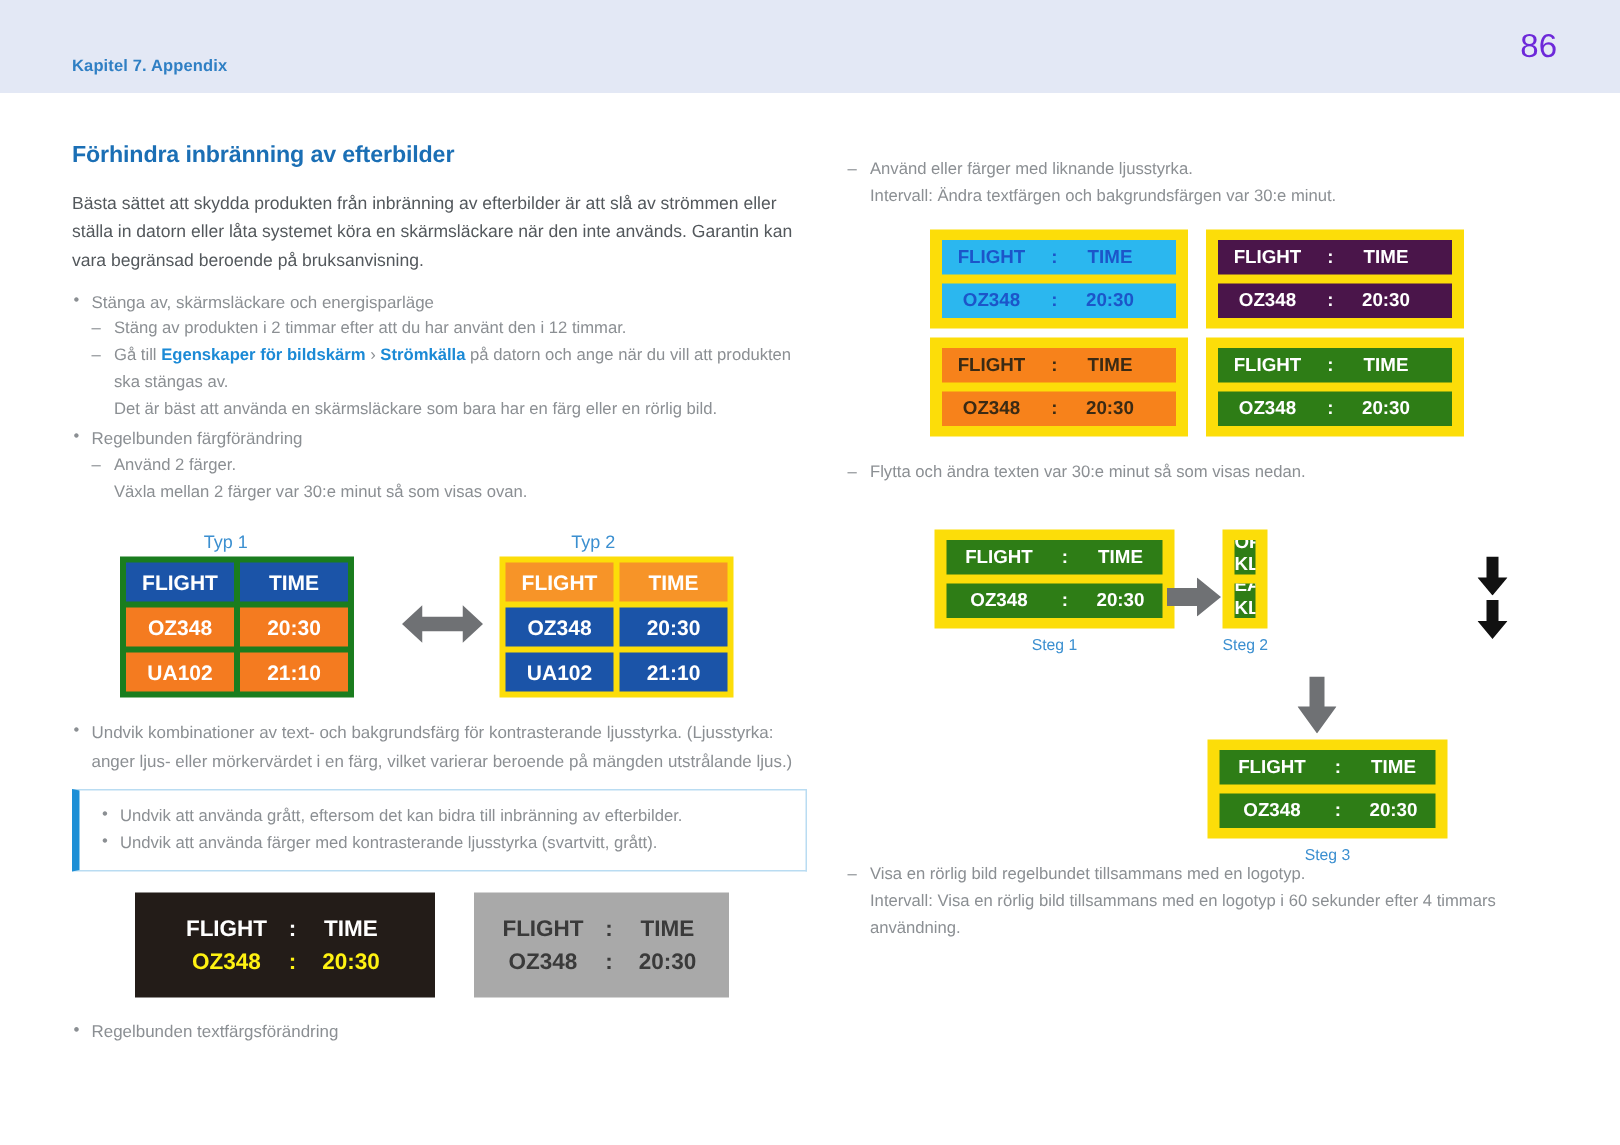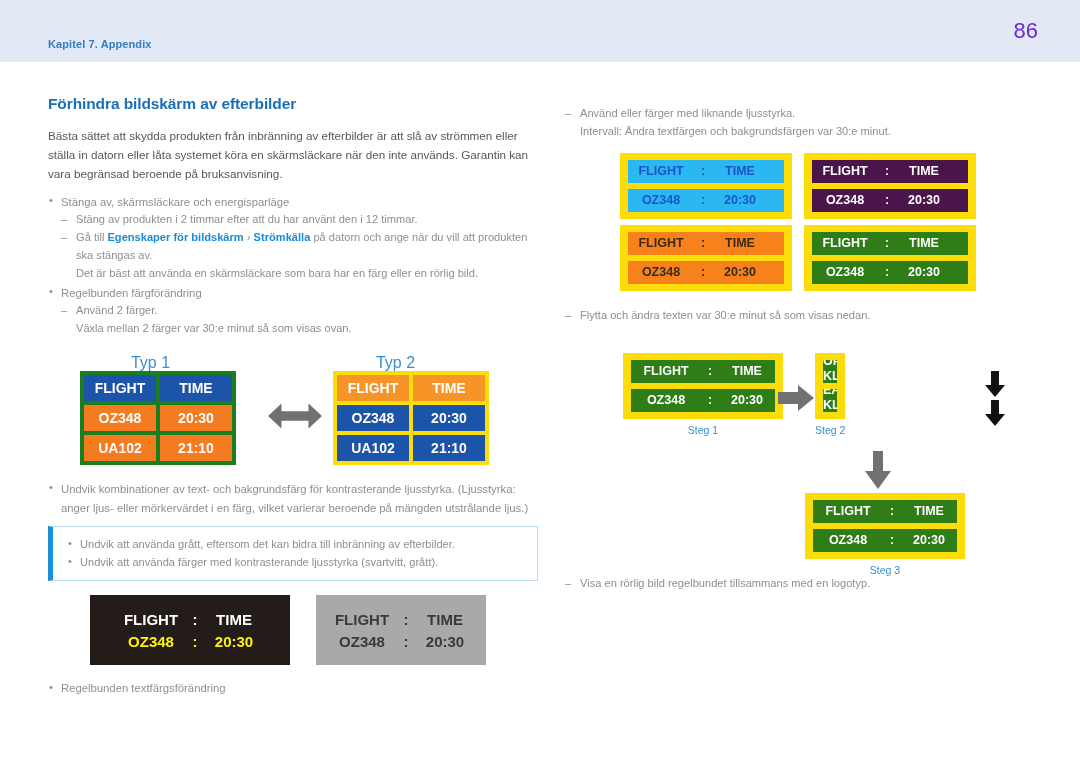--- a/index.html
+++ b/index.html
@@ -78,21 +78,21 @@
   }
   .note-box li::before {
     content:"•"; position:absolute; left:1px; top:-1px; color:#8b8f93;
   }
 
   
   .typ-figure {
     position:relative; margin:16px 0 2px 0; height:118px;
   }
   .typ-caption {
-    position:absolute; font-size:16px; color:#3b8fd0; text-align:center; width:115px;
+    position:absolute; font-size:12px; color:#3b8fd0; text-align:center; width:115px;
   }
   .typ-panel { position:absolute; padding:4px; }
   .typ-panel.green  { background:#1a7d1e; }
   .typ-panel.yellow { background:#fcdd09; }
   .typ-row { display:flex; gap:4px; margin-bottom:4px; }
   .typ-row:last-child { margin-bottom:0; }
   .typ-cell {
     width:72px; height:26px; line-height:26px; text-align:center;
     font-size:14px; font-weight:bold; font-family:"Liberation Sans", sans-serif;
   }
@@ -178,21 +178,21 @@
 </style>
 </head>
 <body>
 
 <div class="header-band"></div>
 <div class="chapter-label">Kapitel 7. Appendix</div>
 <div class="page-number">86</div>
 
 <div class="col-left">
 
-  <h1 class="page-title">Förhindra bildskärm av efterbilder</h1>
+  <h1 class="page-title">Förhindra inbränning av efterbilder</h1>
   <p class="intro">Bästa sättet att skydda produkten från inbränning av efterbilder är att slå av strömmen eller ställa in datorn eller låta systemet köra en skärmsläckare när den inte används. Garantin kan vara begränsad beroende på bruksanvisning.</p>
 
   <ul class="lvl1">
     <li>
       <span>Stänga av, skärmsläckare och energisparläge</span>
       <ul class="lvl2">
         <li>Stäng av produkten i 2 timmar efter att du har använt den i 12 timmar.</li>
         <li><span>Gå till </span><span class="lnk">Egenskaper för bildskärm</span><span class="gt"> › </span><span class="lnk">Strömkälla</span><span> på datorn och ange när du vill att produkten ska stängas av.</span></li>
       </ul>
       <div class="sub-plain">Det är bäst att använda en skärmsläckare som bara har en färg eller en rörlig bild.</div>
@@ -419,13 +419,14 @@
           <span class="lbl">OZ348</span>
           <span class="sep">:</span>
           <span class="val">20:30</span>
         </div>
       </div>
       <div class="steg-caption">Steg 3</div>
     </div>
   </div>
 
   <div class="right-bullet" style="margin-top:4px;">Visa en rörlig bild regelbundet tillsammans med en logotyp.</div>
+  <div class="right-plain">Intervall: Visa en rörlig bild tillsammans med en logotyp i 60 sekunder efter 4 timmars användning.</div>
 </div>
 
 </body></html>

